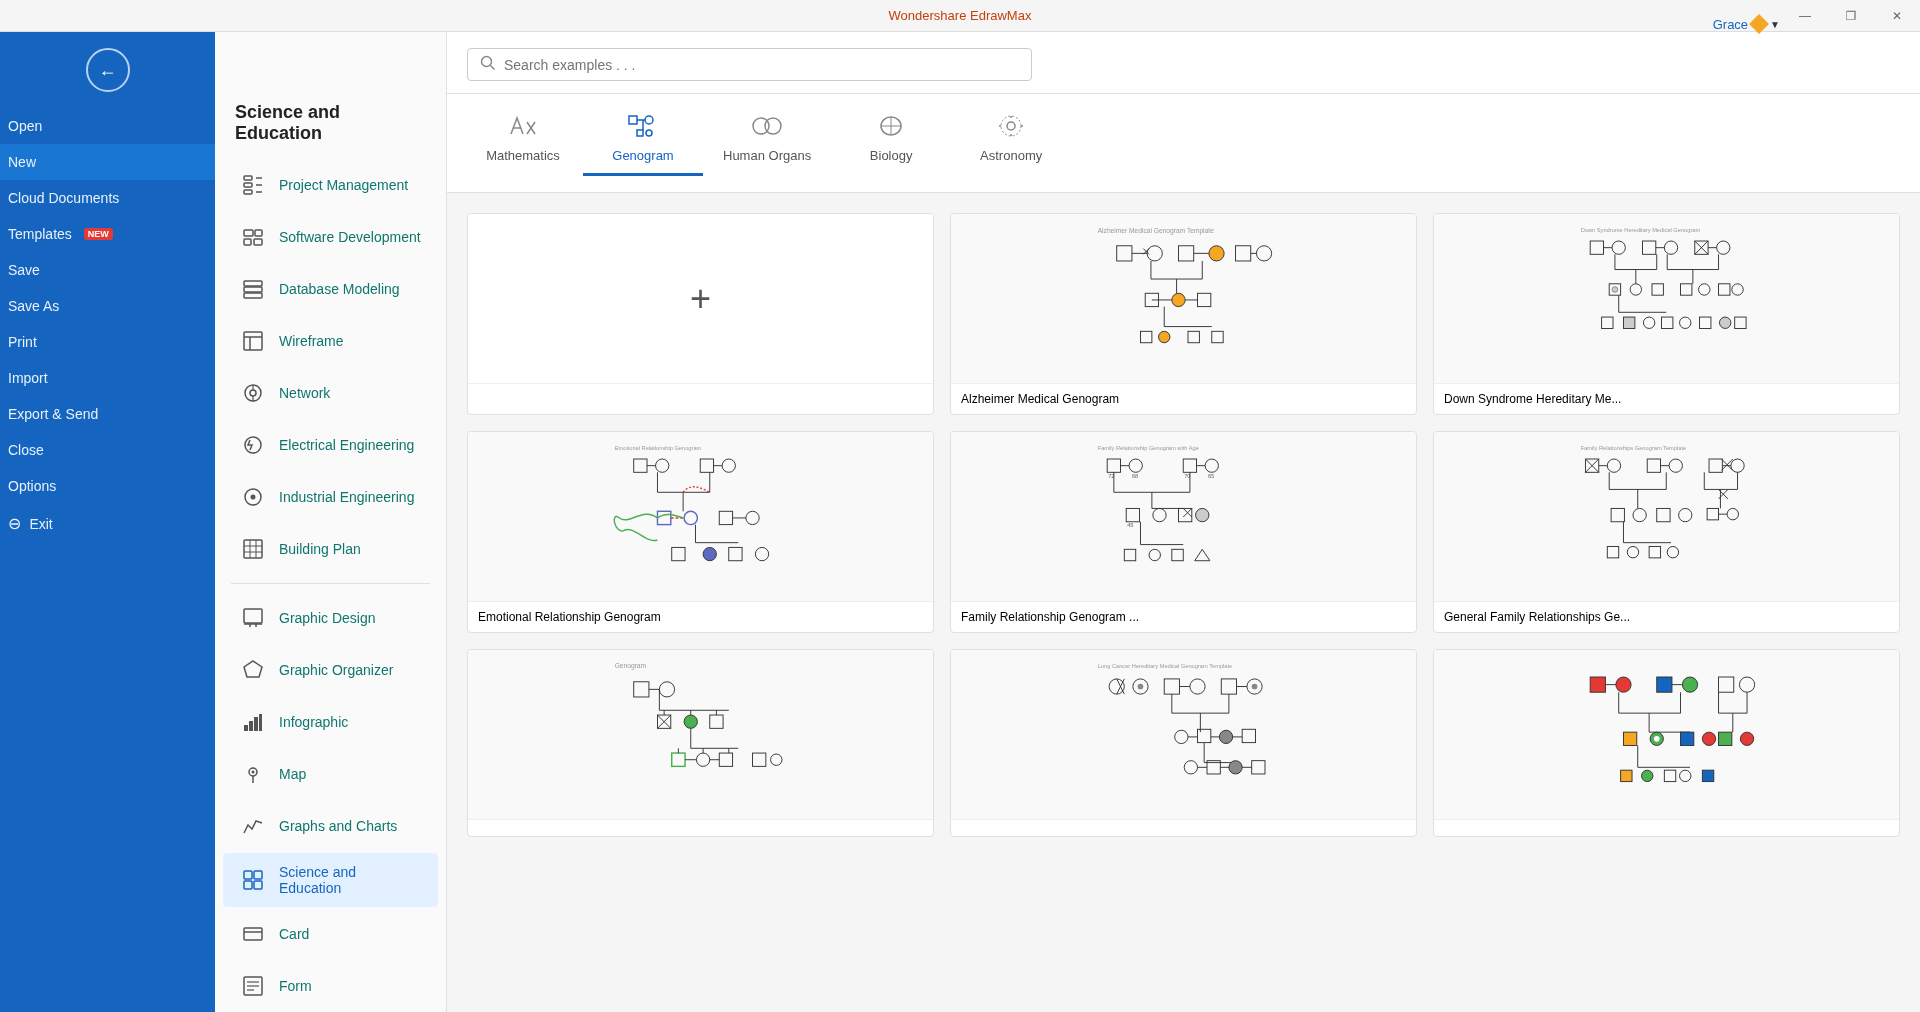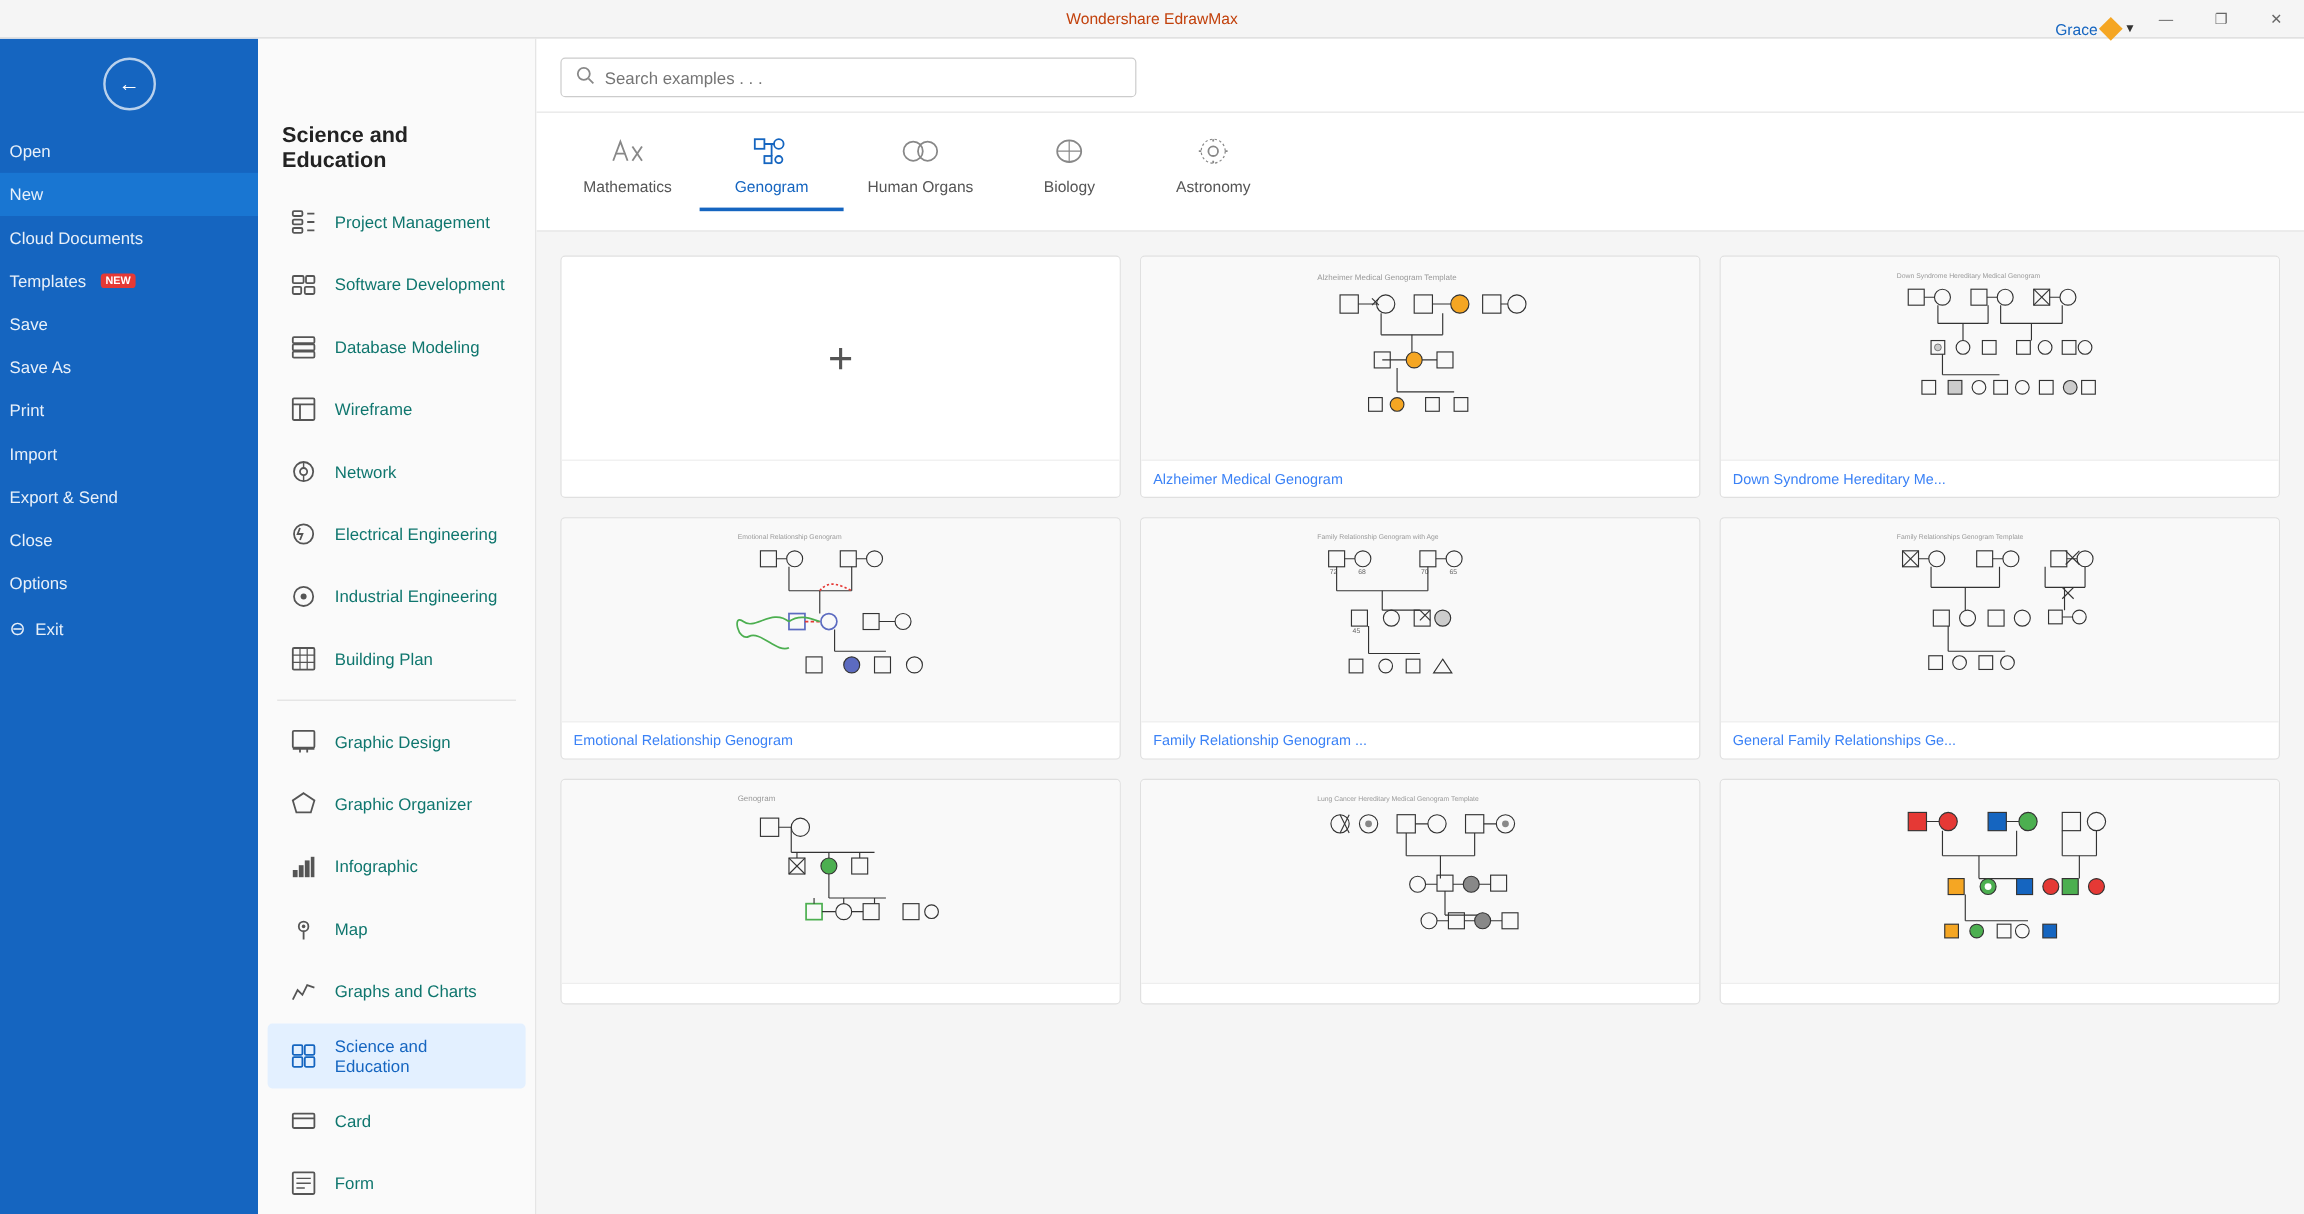--- a/index.html
+++ b/index.html
@@ -197,21 +197,21 @@
       background: white;
       border-bottom: 1px solid #e0e0e0;
     }
     .search-input-wrap {
       display: flex;
       align-items: center;
       background: white;
       border: 1px solid #ccc;
       border-radius: 4px;
       padding: 6px 12px;
-      width: 480px;
+      width: 565px;
     }
     .search-input-wrap input {
       border: none;
       outline: none;
       font-size: 14px;
       color: #666;
       width: 100%;
       background: transparent;
     }
     .search-icon-svg {
@@ -291,21 +291,21 @@
     }
     .add-icon {
       font-size: 36px;
       color: #555;
       font-weight: 200;
     }
 
     .template-label {
       padding: 8px 10px;
       font-size: 12px;
-      color: #3b82f6;
+      color: #000000;
     }
 
     
     .preview-svg {
       width: 90%;
       height: 90%;
     }
   </style>
 </head>
 <body>

